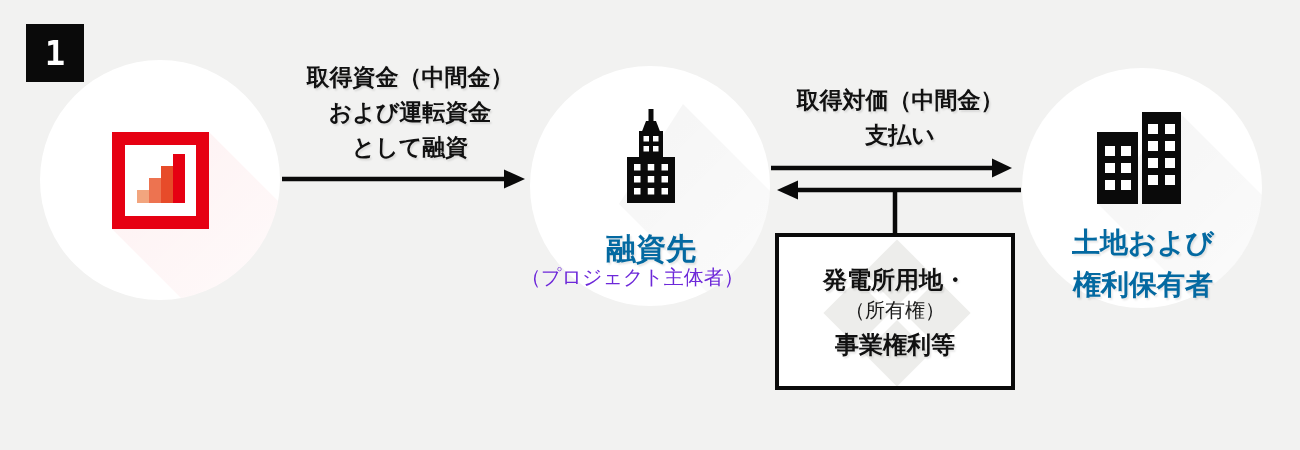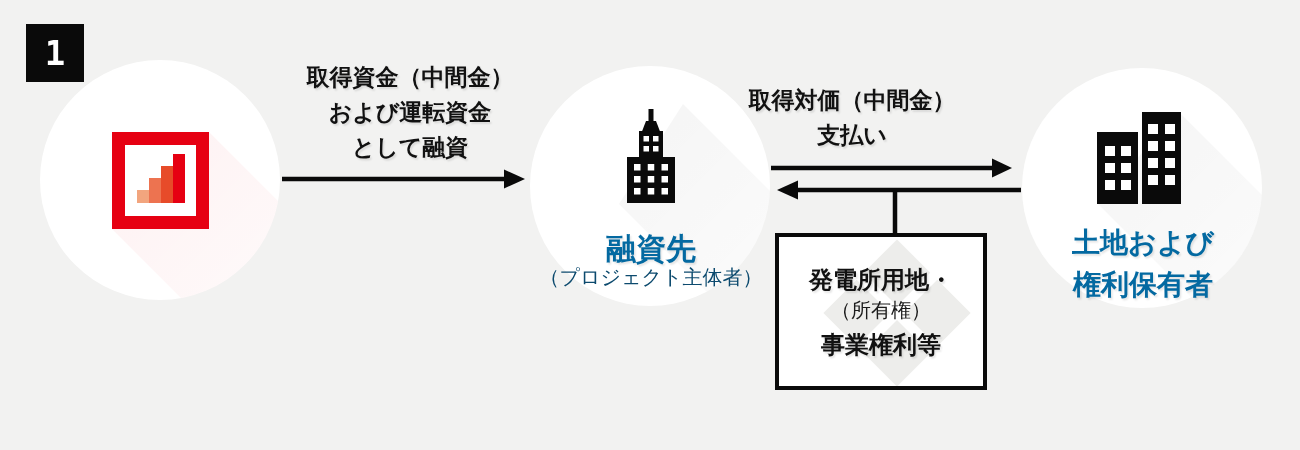--- a/index.html
+++ b/index.html
@@ -31,40 +31,40 @@
     border:13px solid #e60012; background:#fff; }
   .logo-bars { position:absolute; left:12px; bottom:13px; display:flex; align-items:flex-end; }
   .logo-bars span { width:12px; display:block; }
   .bar1 { height:13px; } .bar2 { height:25px; } .bar3 { height:37px; } .bar4 { height:49px; }
 
   
   .flow-label { position:absolute; color:#111; font-weight:bold; font-size:23px;
     line-height:35px; text-align:center; white-space:nowrap;
     text-shadow:1.5px 1.5px 2px rgba(0,0,0,0.10); }
   .loan-label { left:280px; top:60px; width:260px; }
-  .payment-label { left:732px; top:83px; width:240px; }
+  .payment-label { left:780px; top:83px; width:240px; }
 
   
   .caption-title { position:absolute; color:#0369a1; font-weight:bold; text-align:center;
     white-space:nowrap; text-shadow:1.5px 1.5px 2px rgba(0,0,0,0.10); }
   .borrower-title { left:531px; top:229px; width:240px; font-size:30px; }
   .borrower-subtitle { position:absolute; left:521px; top:264px; width:260px;
-    color:#0c4a6e; font-size:20px; text-align:center; white-space:nowrap; }
+    color:#6d28d9; font-size:20px; text-align:left; white-space:nowrap; }
   .rights-title { left:1023px; top:222px; width:240px; font-size:28px; line-height:42px; }
 
   
   .icon-wrap { position:absolute; }
   .tower-icon { left:619px; top:104px; }
   .buildings-icon { left:1097px; top:112px; }
 
   
   .arrows-svg { position:absolute; left:0; top:0; width:1300px; height:450px; }
 
   
-  .transfer-box { position:absolute; left:775px; top:233px; width:212px; height:157px;
+  .transfer-box { position:absolute; left:775px; top:233px; width:240px; height:157px;
     background:#ffffff; border:4px solid #0a0a0a; display:flex; flex-direction:column;
     align-items:center; justify-content:center; overflow:hidden; }
   .transfer-box .diamond { position:absolute; left:66px; top:24px; width:104px; height:104px;
     transform:rotate(45deg); display:grid; grid-template-columns:1fr 1fr; grid-template-rows:1fr 1fr;
     gap:10px; z-index:0; }
   .transfer-box .diamond i { background:#ededeb; display:block; }
   .box-line { position:relative; z-index:1; color:#111; white-space:nowrap; }
   .box-line-strong { font-weight:bold; font-size:24px; line-height:33px;
     text-shadow:1.5px 1.5px 2px rgba(0,0,0,0.10); }
   .box-line-paren { font-size:20px; line-height:32px; color:#1b1b1b;font-family:Liberation Mono, monospace; }

